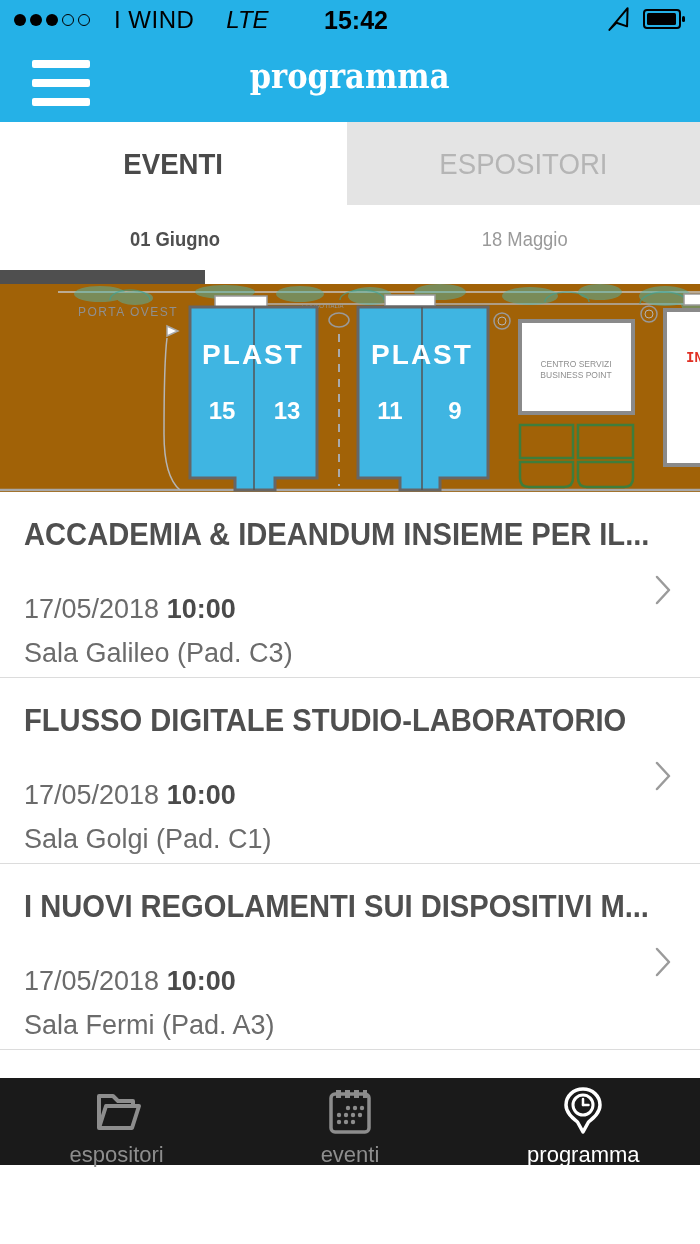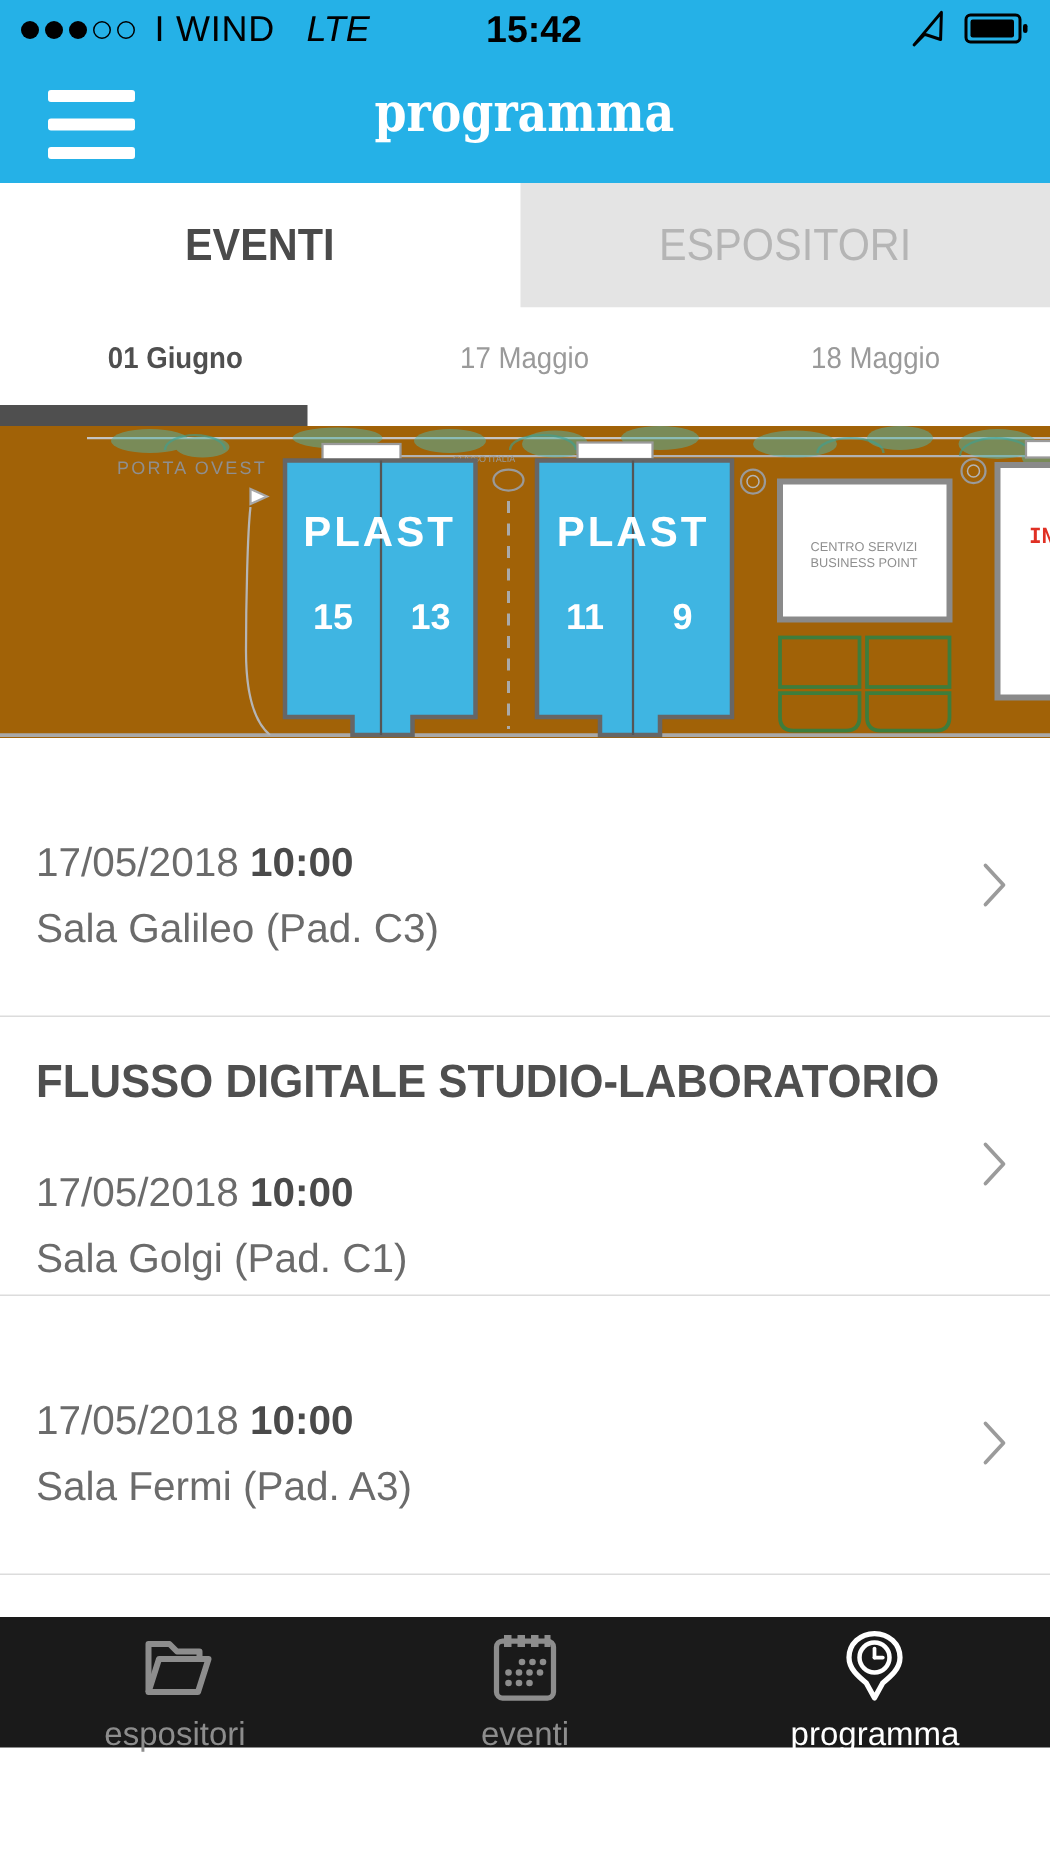--- a/index.html
+++ b/index.html
@@ -2,21 +2,21 @@
 <html><head>
 <meta charset="utf-8">
 <style>
   * { margin:0; padding:0; box-sizing:border-box; }
   html,body { width:700px; }
   body { font-family:"Liberation Sans", sans-serif; background:#fff; }
   .screen { position:relative; width:700px; height:1244px; overflow:hidden; background:#fff; }
 
   
   .statusbar { position:relative; height:40px; background:#25b1e7; display:flex; align-items:center; padding:0 14px; color:#000; }
-  .sb-left { display:flex; align-items:center; gap:5px; }
+  .sb-left { display:flex; align-items:center; gap:16px; }
   .sig { display:flex; align-items:center; gap:4px; margin-right:8px; }
   .dot { width:12px; height:12px; border-radius:50%; }
   .dot.f { background:#000; }
   .dot.e { border:1.5px solid #000; }
   .carrier { font-size:24px; letter-spacing:0.5px; }
   .lte { font-size:24px; margin-left:16px;font-style:italic; }
   .sb-time { position:absolute; left:12px; right:0; text-align:center; font-size:25px; font-weight:bold; }
   .sb-right { position:absolute; right:12px; top:4px; display:flex; align-items:center; gap:10px; }
 
   
@@ -114,23 +114,20 @@
         <span class="cond">EVENTI</span>
       </div>
     <div class="tab tab-espositori">
         <span class="cond">ESPOSITORI</span>
       </div>
   </div>
 
   <div class="datebar">
     <div class="date-tab active">
         <span class="cond">01 Giugno</span>
-      </div>
-    <div class="date-tab">
-        <span class="cond">17 Maggio</span>
       </div>
     <div class="date-tab">
         <span class="cond">18 Maggio</span>
       </div>
     <div class="date-underline"></div>
   </div>
 
   <div class="map">
     <svg width="700" height="208" viewBox="0 0 700 208">
 
@@ -208,20 +205,21 @@
         <rect x="665" y="26" width="70" height="155" fill="#fff" stroke="#8a8a8a" stroke-width="4"></rect>
         <text x="686" y="78" font-size="14" font-weight="bold" fill="#e03024" font-family="'DejaVu Sans Mono', monospace">IN</text>
       </g>
     </svg>
   </div>
 
 
   <div>
 
     <div class="event-item">
+      <div class="event-title"><span class="cond">ACCADEMIA &amp; IDEANDUM INSIEME PER IL...</span></div>
       <div class="event-when"><span>17/05/2018</span> <b>10:00</b></div>
       <div class="event-where">Sala Galileo (Pad. C3)</div>
       <span class="event-chevron">
         <svg width="18" height="32" viewBox="0 0 18 32">
             <polyline points="3,3 15,16 3,29" fill="none" stroke="#9b9b9b" stroke-width="2.5" stroke-linecap="round" stroke-linejoin="round"></polyline>
           </svg>
       </span>
     </div>
 
     <div class="event-item">
@@ -229,20 +227,21 @@
       <div class="event-when"><span>17/05/2018</span> <b>10:00</b></div>
       <div class="event-where">Sala Golgi (Pad. C1)</div>
       <span class="event-chevron">
         <svg width="18" height="32" viewBox="0 0 18 32">
             <polyline points="3,3 15,16 3,29" fill="none" stroke="#9b9b9b" stroke-width="2.5" stroke-linecap="round" stroke-linejoin="round"></polyline>
           </svg>
       </span>
     </div>
 
     <div class="event-item">
+      <div class="event-title"><span class="cond">I NUOVI REGOLAMENTI SUI DISPOSITIVI M...</span></div>
       <div class="event-when"><span>17/05/2018</span> <b>10:00</b></div>
       <div class="event-where">Sala Fermi (Pad. A3)</div>
       <span class="event-chevron">
         <svg width="18" height="32" viewBox="0 0 18 32">
             <polyline points="3,3 15,16 3,29" fill="none" stroke="#9b9b9b" stroke-width="2.5" stroke-linecap="round" stroke-linejoin="round"></polyline>
           </svg>
       </span>
     </div>
 
   </div>

